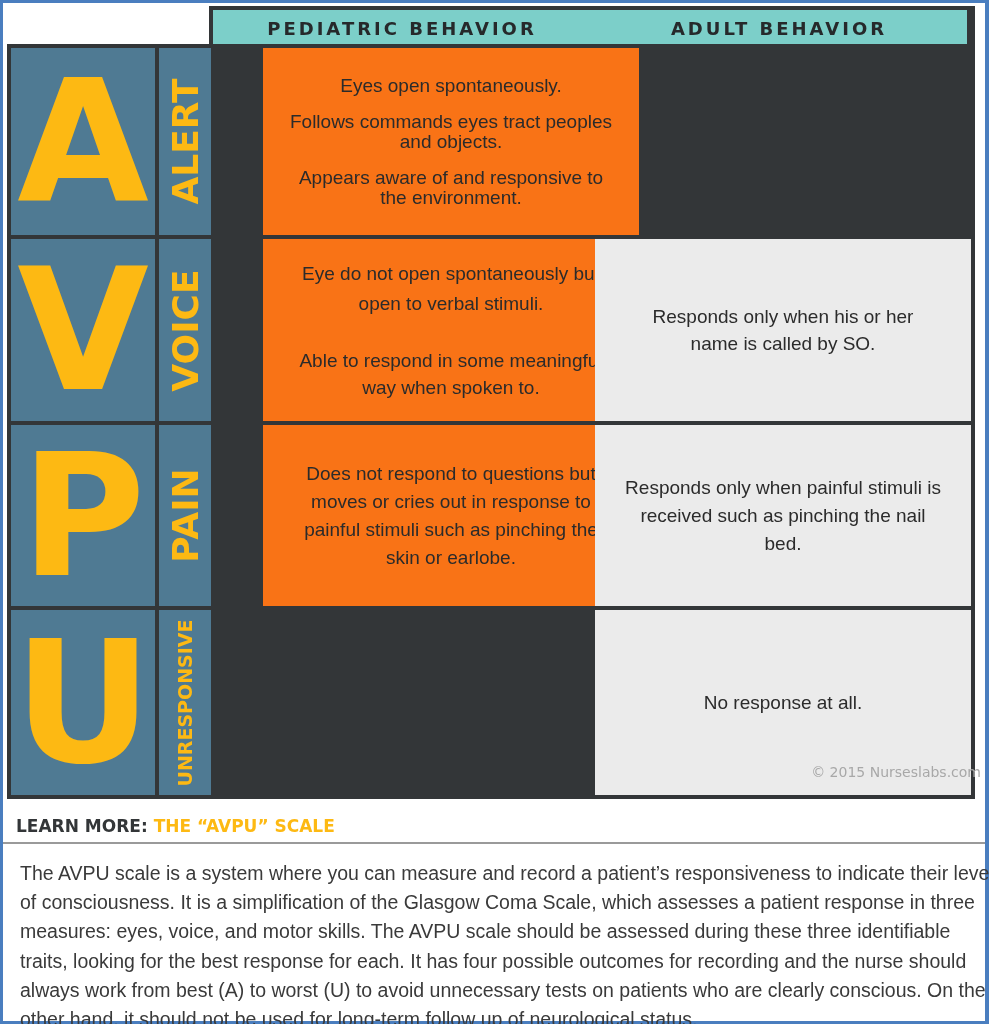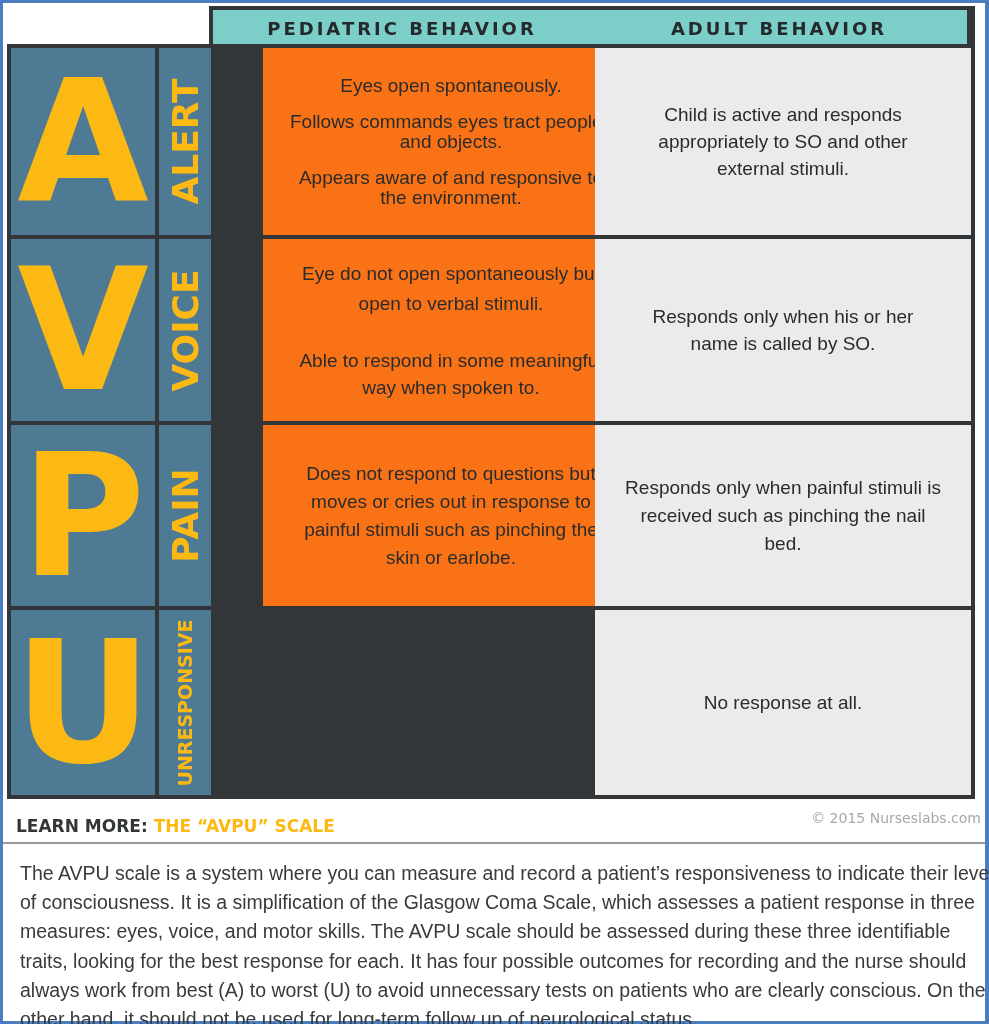--- a/index.html
+++ b/index.html
@@ -60,21 +60,21 @@
   .para + .para { margin-top: 16px; }
   .para.gap { margin-top: 28px; }
 
   .learn {
     position: absolute; left: 16px; top: 816px;
     font-family: "DejaVu Sans", sans-serif; font-weight: bold; font-size: 17px;
     color: #333638;
   }
   .learn .accent { color: #fdb913; }
   .copyright {
-    position: absolute; right: 8px; top: 810px;
+    position: absolute; right: 8px; top: 764px;
     font-family: "DejaVu Sans", sans-serif; font-size: 14px; color: #a8a8a8;
   }
   .divider {
     position: absolute; left: 3px; top: 842px; width: 982px; height: 2px; background: #9a9a9a;
   }
   .description {
     position: absolute; left: 8px; top: 847px; width: 975px;
     font-family: "Liberation Sans", sans-serif; font-size: 19.5px; line-height: 29.2px;
     color: #3a3a3a; margin: 12px;
   }
@@ -95,23 +95,20 @@
     <div class="cell letter">
       <span class="big-letter">A</span>
     </div>
     <div class="cell word">
       <span class="word-label">ALERT</span>
     </div>
     <div class="cell adult">
       <p class="para">Eyes open spontaneously.</p>
       <p class="para">Follows commands eyes tract peoples and objects.</p>
       <p class="para">Appears aware of and responsive to the environment.</p>
-    </div>
-    <div class="cell ped">
-      <p class="para" style="line-height:27px; padding:0 40px;">Child is active and responds appropriately to SO and other external stimuli.</p>
     </div>
   </div>
 
   <div class="row" style="top:191px; height:182px;">
     <div class="cell letter">
       <span class="big-letter">V</span>
     </div>
     <div class="cell word">
       <span class="word-label">VOICE</span>
     </div>

